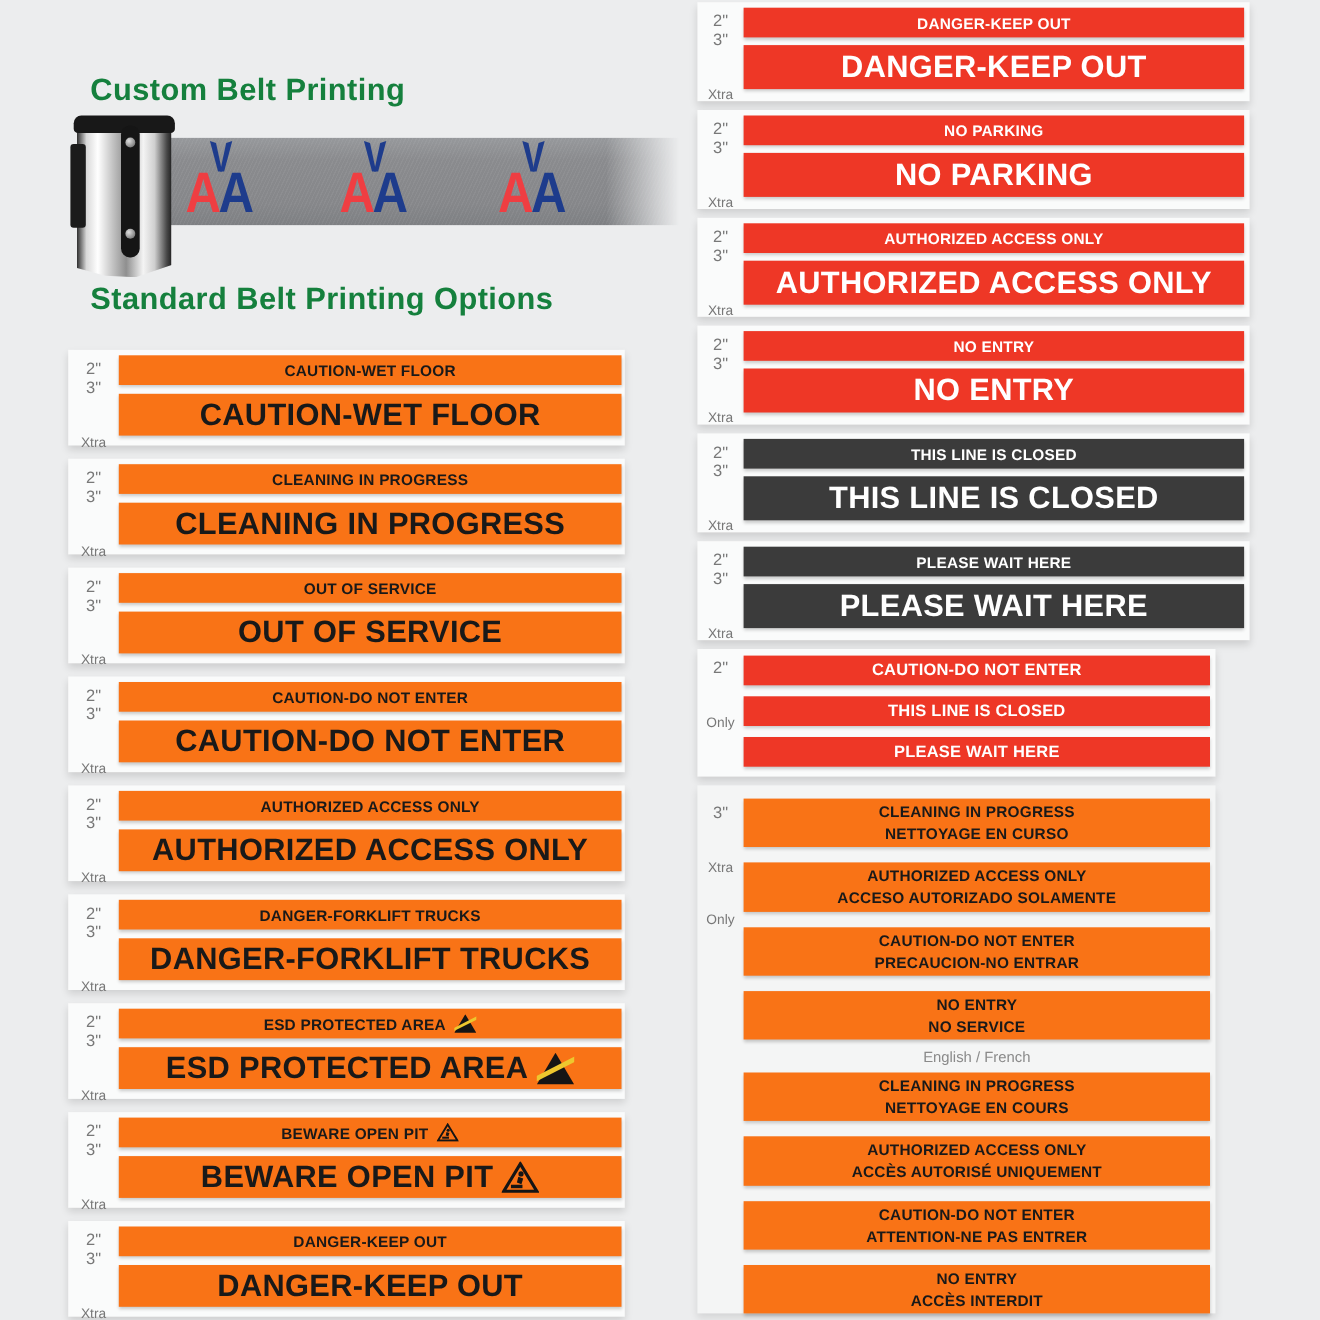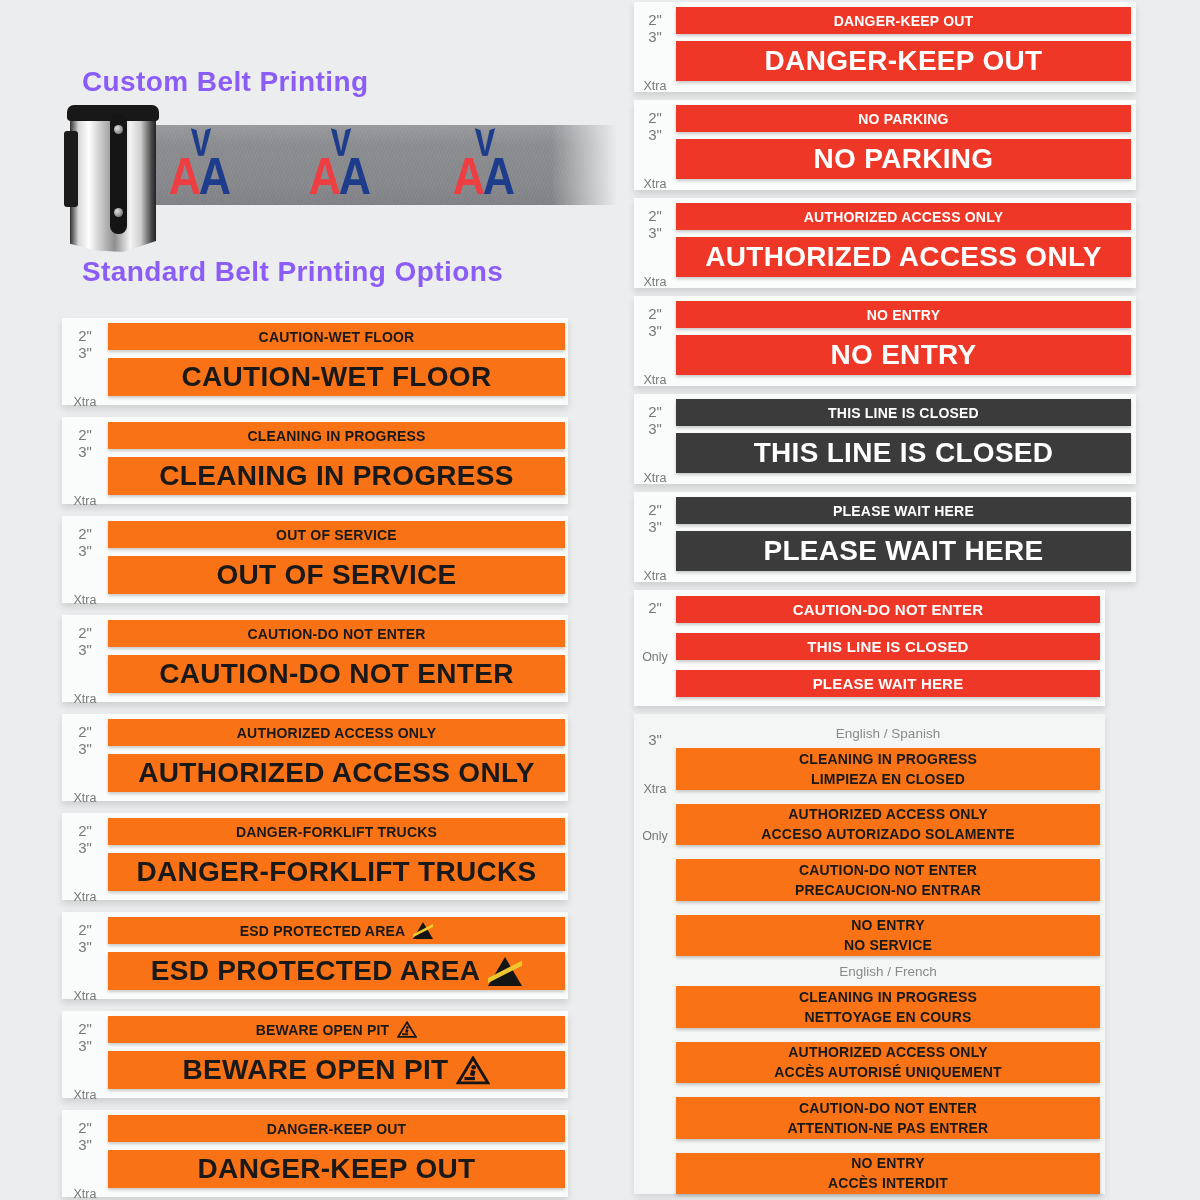--- a/index.html
+++ b/index.html
@@ -1,20 +1,20 @@
 <!DOCTYPE html>
 <html><head>
 <meta charset="utf-8">
 <style>
   html,body { margin:0; padding:0; }
   body { width:1200px; height:1200px; font-family:"Liberation Sans","DejaVu Sans",sans-serif; }
   .stage { position:relative; width:1200px; height:1200px; background:#ECEDEE; overflow:hidden; }
 
   
-  .heading { margin:0; position:absolute; font-weight:800; font-size:28px; color:#8b5cf6; letter-spacing:.4px; }
+  .heading { margin:0; position:absolute; font-weight:800; font-size:28px; color:#15803d; letter-spacing:.4px; }
   .h-custom { left:82px; top:66px; }
   .h-standard { left:82px; top:256px; }
 
   
   .gray-belt { position:absolute; left:150px; top:125px; width:472px; height:80px;
     background:
       repeating-linear-gradient(115deg, rgba(255,255,255,.05) 0 1px, rgba(0,0,0,0) 1px 3px),
       linear-gradient(180deg,#97999C 0%,#8A8B8E 25%,#86878A 75%,#7E8083 100%);
     -webkit-mask-image:linear-gradient(90deg,#000 85%,rgba(0,0,0,0) 99%);
             mask-image:linear-gradient(90deg,#000 85%,rgba(0,0,0,0) 99%); }
@@ -466,24 +466,23 @@
     </div>
 
     <div class="card bilingual">
       <div class="size-label">
           <span>3"</span>
           <span class="sub">Xtra</span>
           <span class="sub">Only</span>
         </div>
       <div class="bi-list">
 
-        <div class="lang-header">English / Spanish</div>
         <div class="belt bi yellow">
             <span>CLEANING IN PROGRESS</span>
-            <span>LIMPIEZA EN CLOSED</span>
+            <span>NETTOYAGE EN CURSO</span>
           </div>
         <div class="belt bi yellow">
             <span>AUTHORIZED ACCESS ONLY</span>
             <span>ACCESO AUTORIZADO SOLAMENTE</span>
           </div>
         <div class="belt bi yellow">
             <span>CAUTION-DO NOT ENTER</span>
             <span>PRECAUCION-NO ENTRAR</span>
           </div>
         <div class="belt bi yellow tight">

